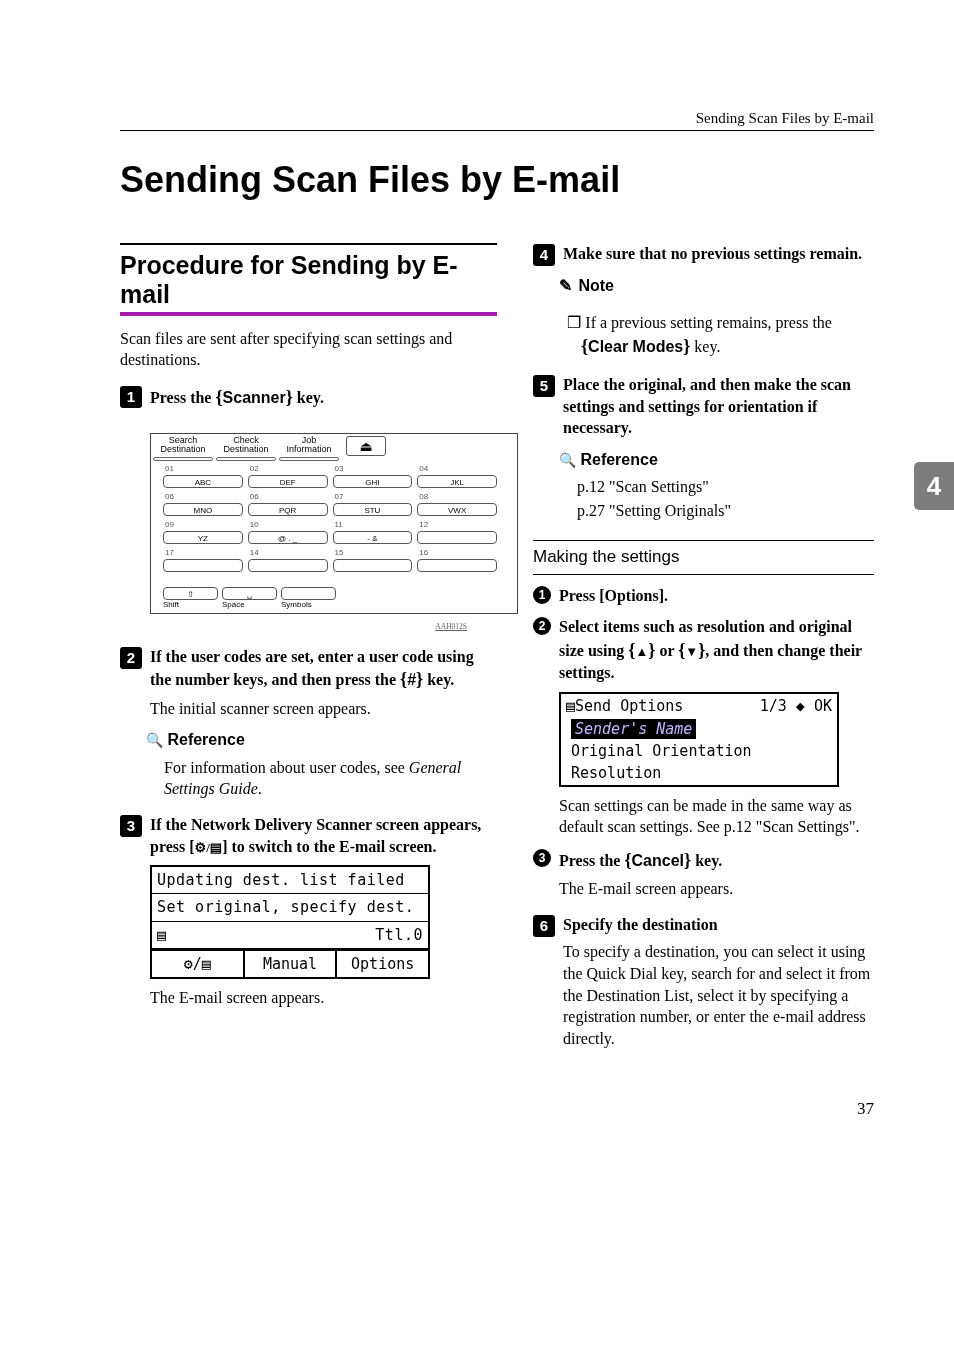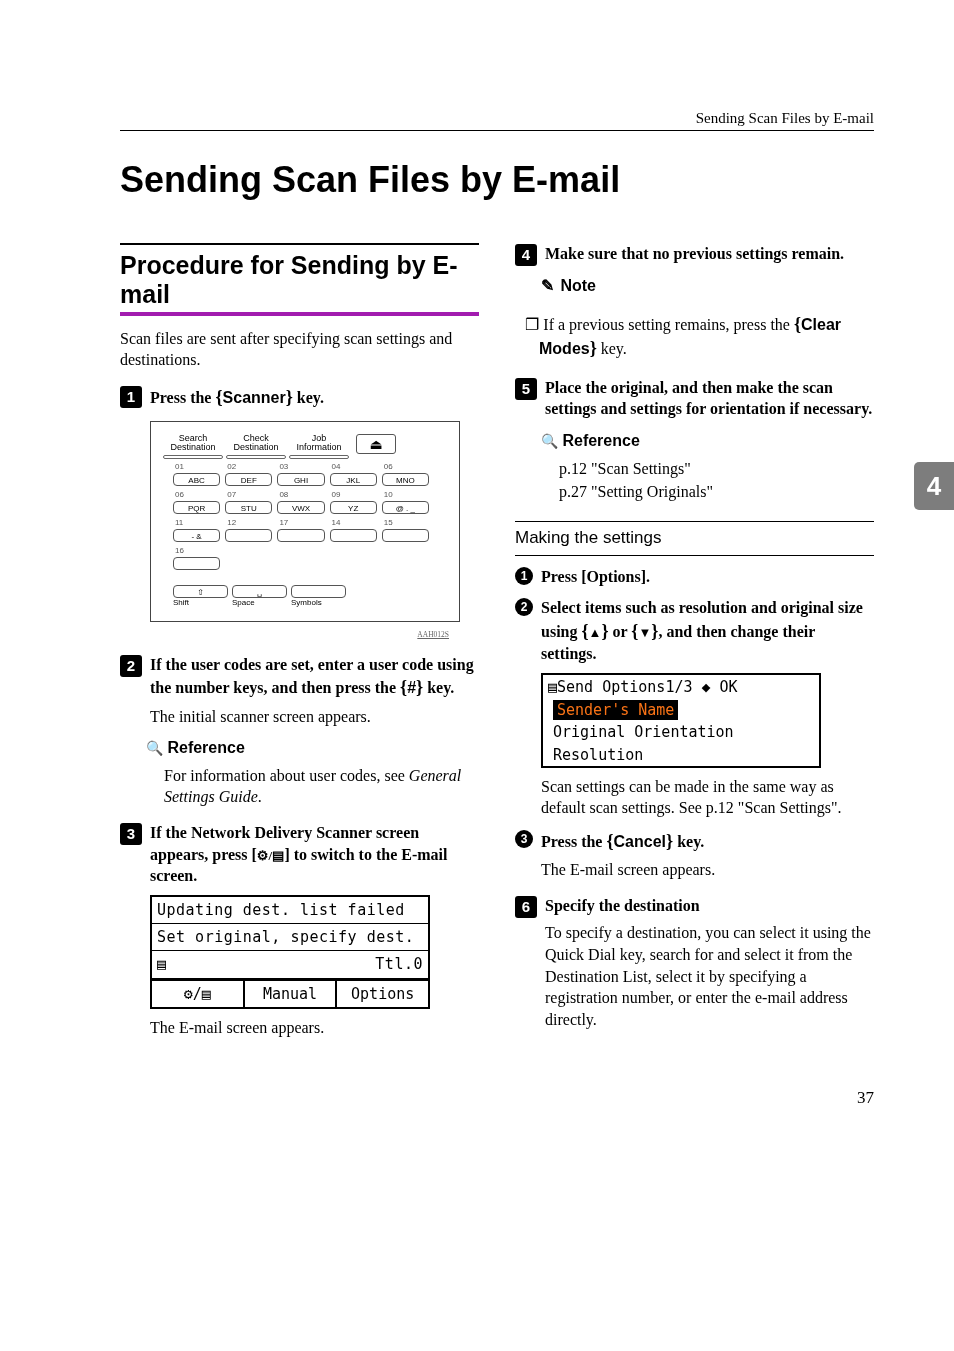--- a/index.html
+++ b/index.html
@@ -103,38 +103,38 @@
   .note-head::before {
     content: "✎";
     margin-right: 6px;
   }
   .ref-head::before {
     content: "🔍";
     margin-right: 4px;
     font-size: 14px;
   }
   .bullet {
-    margin-left: 24px;
+    margin-left: 48px;
     text-indent: -14px;
   }
   .bullet::before { content: "❐ "; }
   .sublabel {
     font-family: Arial, sans-serif;
     font-size: 17px;
     border-top: 1px solid #000;
     border-bottom: 1px solid #000;
     padding: 5px 0;
     margin: 18px 0 10px 0;
   }
   
   .keypad {
-    width: 310px;
-    margin: 12px 0 2px 30px;
+    width: 368px;
+    margin: 24px 0 2px 30px;
     border: 1px solid #444;
-    padding: 12px;
+    padding: 2px;
     font-family: Arial, sans-serif;
     font-size: 9px;
     position: relative;
   }
   .keypad-top {
     display: flex;
     gap: 3px;
     align-items: flex-start;
     margin-bottom: 3px;
   }
@@ -144,21 +144,21 @@
     line-height: 1.05;
   }
   .kp-topbtn .btnbar { height: 4px; border: 1px solid #666; border-radius: 2px; margin-top: 2px; }
   .kp-eject {
     width: 40px; height: 20px;
     border: 1px solid #555; border-radius: 3px;
     text-align: center; line-height: 18px;
     margin-left: 4px;
     font-size: 14px;
   }
-  .kp-grid { display: grid; grid-template-columns: repeat(5, 1fr); gap: 3px 5px; margin-bottom: 3px; margin-left:10px; margin-right:18px;}
+  .kp-grid { display: grid; grid-template-columns: repeat(4, 1fr); gap: 3px 5px; margin-bottom: 3px; margin-left:10px; margin-right:18px;}
   .kp-cell { position: relative; height: 25px; }
   .kp-num { font-size: 8px; color: #555; position: absolute; top: 0; left: 2px; }
   .kp-key {
     border: 1px solid #555;
     border-radius: 4px;
     height: 13px;
     font-size: 8px;
     text-align: center;
     line-height: 13px;
     margin-top: 11px;
@@ -175,29 +175,29 @@
     font-family: 'Lucida Console', Consolas, monospace;
     font-size: 15px;
     background: #fff;
   }
   .lcd-row { border-bottom: 1px solid #000; padding: 3px 5px; display: flex; justify-content: space-between; letter-spacing: 0.5px;}
   .lcd-row:last-child { border-bottom: none; }
   .lcd-softkeys { display: flex; }
   .lcd-softkeys > div { flex: 1; text-align: center; border-top: 2px solid #000; border-right: 1px solid #000; padding: 3px 2px; }
   .lcd-softkeys > div:first-child { border-right: 2px solid #000; }
   .lcd-softkeys > div:last-child { border-right: none; border-left: 1px solid #000;}
-  .lcd-inverse { background: #000; color: #f97316; padding: 0 4px; display: inline-block; }
+  .lcd-inverse { background: #000; color: #c4b5fd; padding: 0 4px; display: inline-block; font-style: italic; }
   .lcd2 {
     width: 280px;
     margin: 8px 0 8px 26px;
     border: 2px solid #000;
     font-family: 'Lucida Console', Consolas, monospace;
     font-size: 15px;
   }
-  .lcd2-head { display:flex; padding: 2px 5px; }
+  .lcd2-head { display:flex; justify-content: space-between; padding: 2px 5px; }
   .lcd2-item { padding: 1px 10px; }
   .chapter-tab {
     position: absolute;
     right: 0; top: 462px;
     width: 40px; height: 48px;
     background: #7d7d7d;
     color: #fff;
     font-family: Arial, sans-serif;
     font-weight: bold;
     font-size: 26px;

